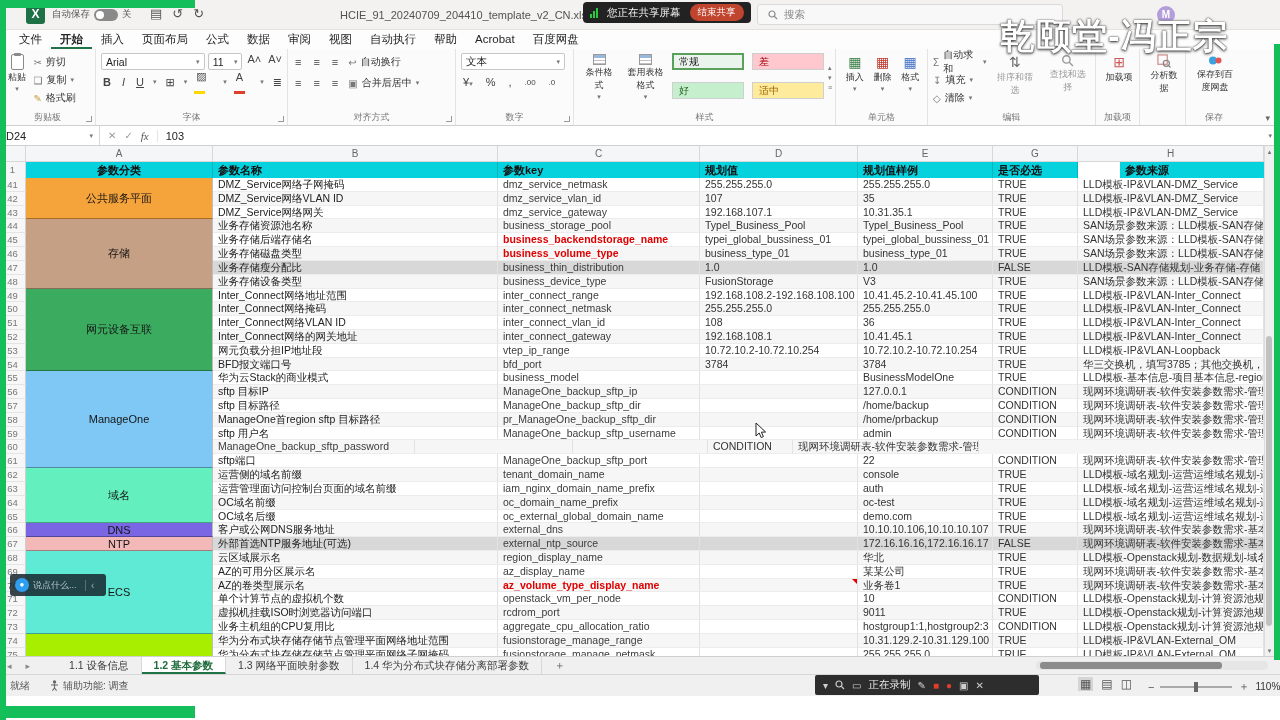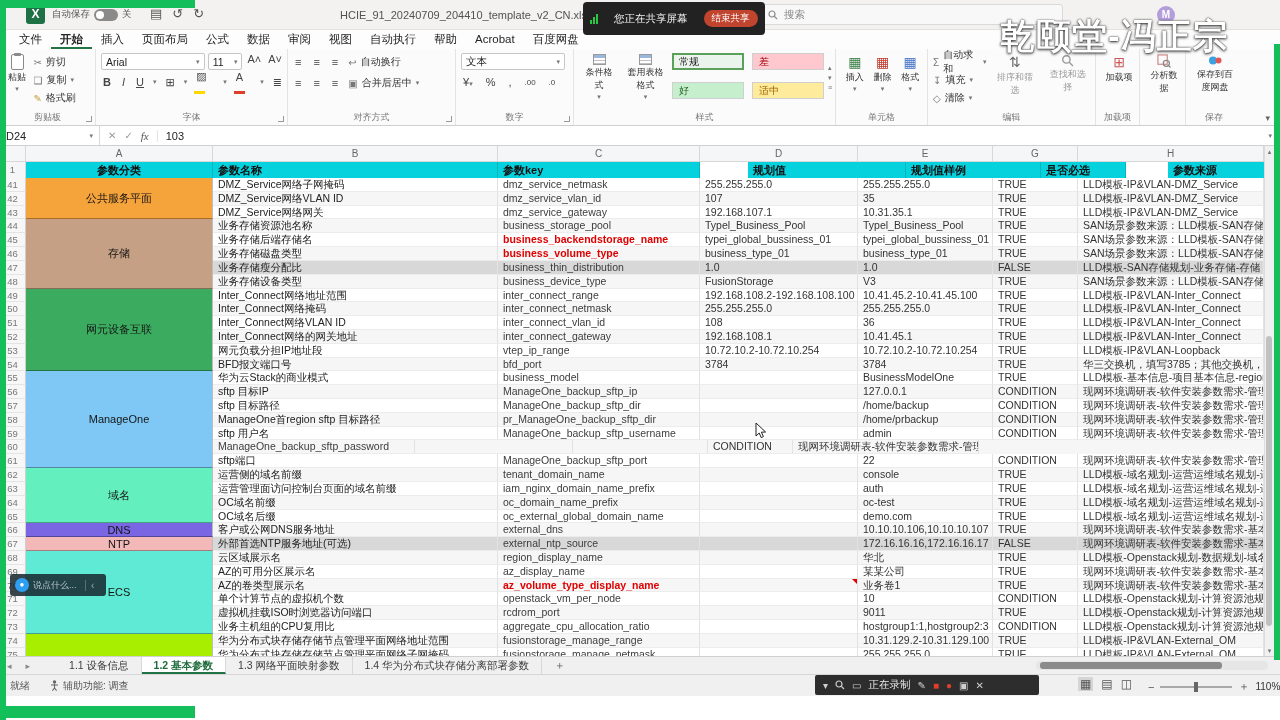--- a/index.html
+++ b/index.html
@@ -10,21 +10,21 @@
   #titlebar{left:0;top:0;width:1280px;height:30px;background:#f3f2f1;border-bottom:1px solid #e3e2e1}
   .xl-ico{left:26px;top:5px;width:19px;height:19px;background:#1e7145;border-radius:3px;color:#fff;font-weight:bold;font-size:12px;text-align:center;line-height:19px}
   .autosave{left:52px;top:8px;display:flex;align-items:center;gap:4px;font-size:9.5px;color:#555}
   .toggle{width:24px;height:12px;background:#8a8a8a;border-radius:6px;position:relative}
   .toggle::after{content:"";position:absolute;left:2px;top:2px;width:8px;height:8px;border-radius:50%;background:#fff}
   .qat{top:6px;display:flex;gap:10px;color:#555;font-size:13px;align-items:center}
   .title-txt{left:340px;top:8px;width:400px;font-size:11px;color:#525252;white-space:nowrap}
   .search-pill{left:757px;top:4px;width:306px;height:21px;background:#f8f8f8;border:1px solid #dadada;border-radius:3px;display:flex;align-items:center;gap:6px;padding-left:10px;font-size:10.5px;color:#888}
   .avatar{left:1157px;top:6px;width:18px;height:18px;border-radius:50%;background:#b39ddb;color:#fff;font-size:10px;font-weight:bold;text-align:center;line-height:18px}
   
-  .share-banner{left:583px;top:2px;height:33px;background:#222;border-radius:4px;display:flex;align-items:center;gap:16px;padding:0 7px;z-index:55}
+  .share-banner{left:583px;top:2px;height:21px;background:#222;border-radius:4px;display:flex;align-items:center;gap:9px;padding:0 7px;z-index:55}
   .share-banner .txt{color:#f2f2f2;font-size:10.5px}
   .bars{display:flex;align-items:flex-end;gap:1px;height:11px}
   .bars i{display:block;width:2px;background:#27c93f}
   .end-share{background:#c0442e;border-radius:10px;color:#fff;font-size:9.5px;padding:2px 8px}
   
   .watermark{left:1000px;top:13px;font-size:35px;font-weight:800;color:#fff;letter-spacing:1px;z-index:60;text-shadow:0 1px 3px rgba(0,0,0,.85),0 0 1px #000;white-space:nowrap}
   
   #menubar{left:0;top:30px;width:1280px;height:19px;background:#fdfdfd;display:flex;align-items:center;padding-left:10px}
   .mtab{font-size:11.5px;color:#262626;padding:0 9px;height:19px;line-height:19px}
   .mtab.on{font-weight:bold;border-bottom:2px solid #217346}
@@ -400,21 +400,21 @@
       <div class="colcell" style="width: 158px;">D</div>
       <div class="colcell" style="width: 135px;">E</div>
       <div class="colcell" style="width: 85px;">G</div>
       <div class="colcell" style="width: 186px;">H</div>
     </div>
   <div id="headrow" class="abs">
       <div class="hcell gut" style="width: 26px;">1</div>
       <div class="hcell center" style="width: 187px;">参数分类</div>
       <div class="hcell" style="width: 285px;">参数名称</div>
       <div class="hcell" style="width: 202px;">参数key</div>
-      <div class="hcell" style="width: 158px; margin-left: 48px;">规划值</div>
+      <div class="hcell" style="width: 158px;">规划值</div>
       <div class="hcell" style="width: 135px;">规划值样例</div>
       <div class="hcell" style="width: 85px;">是否必选</div>
       <div class="hcell" style="width: 186px; margin-left: 42px;">参数来源</div>
     </div>
   <div id="rownums" class="abs">
       <div class="rnum">41</div>
       <div class="rnum">42</div>
       <div class="rnum">43</div>
       <div class="rnum">44</div>
       <div class="rnum">45</div>

